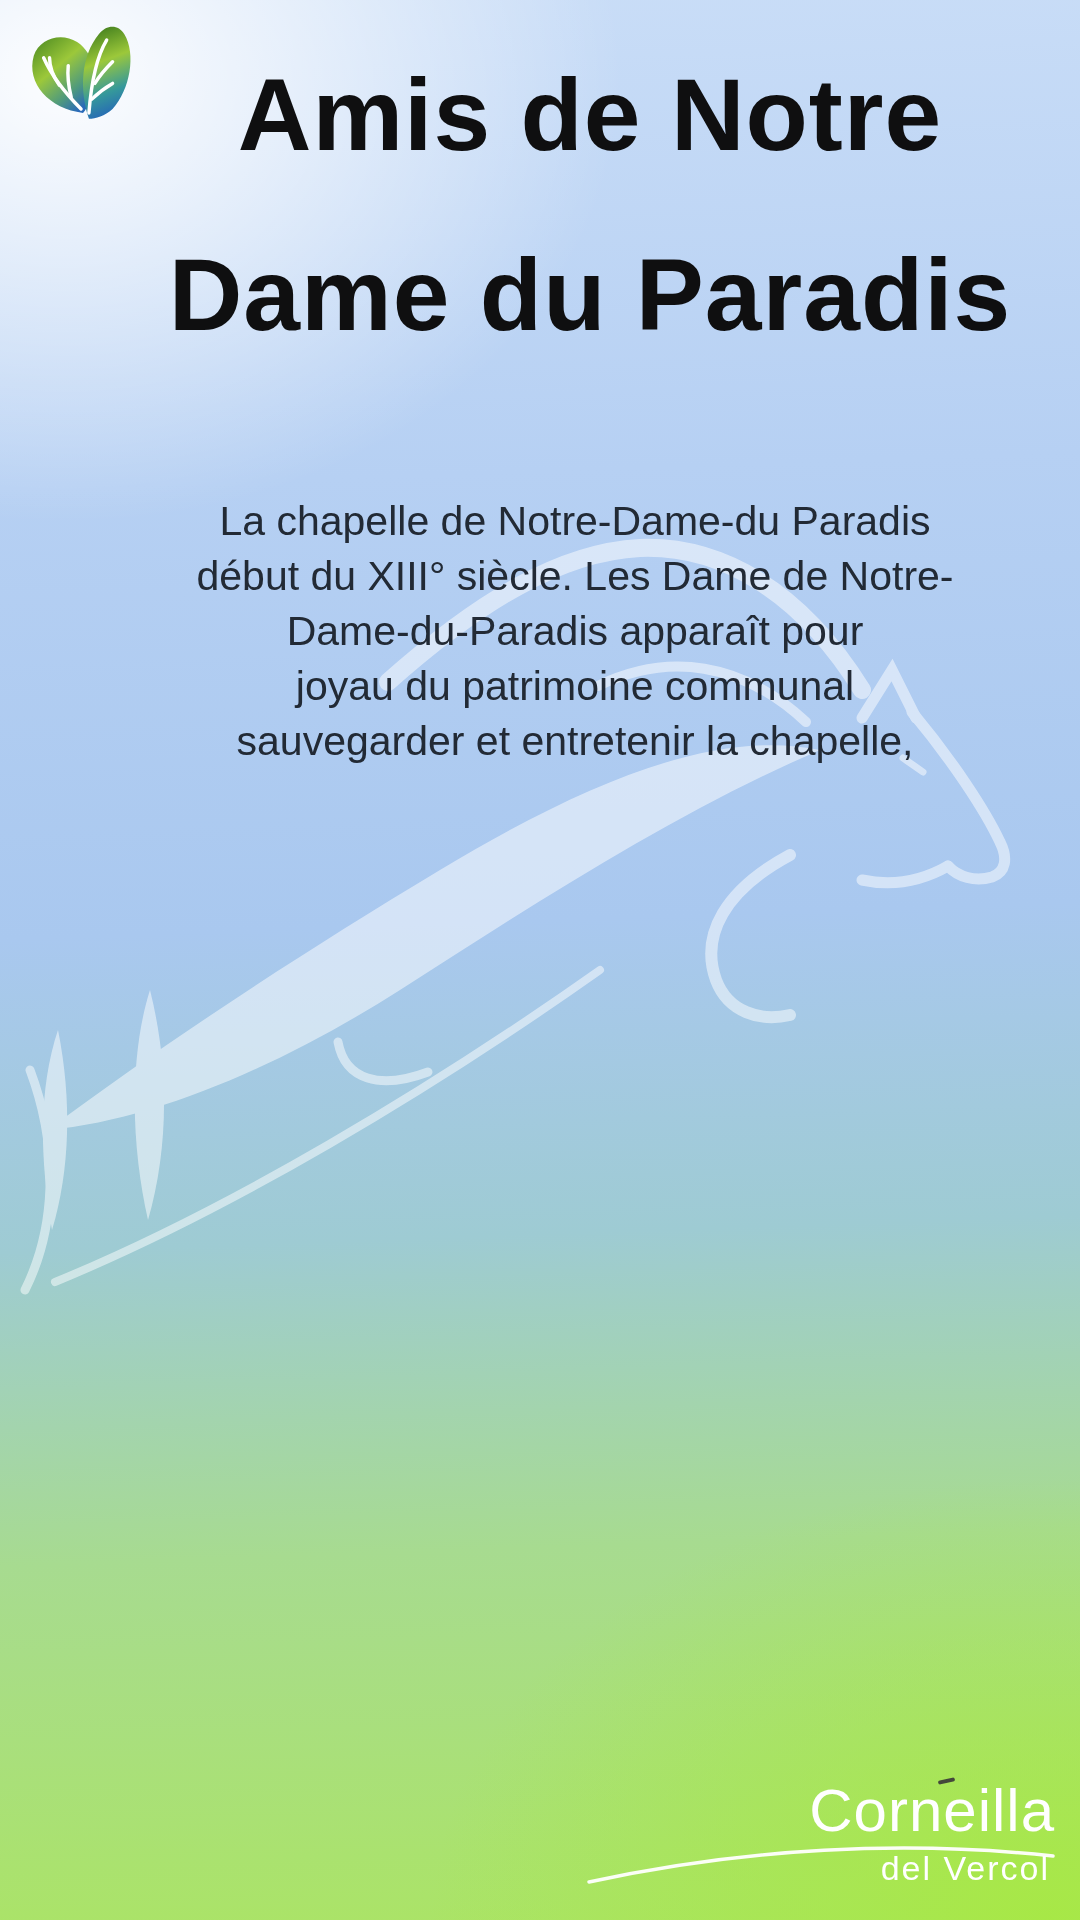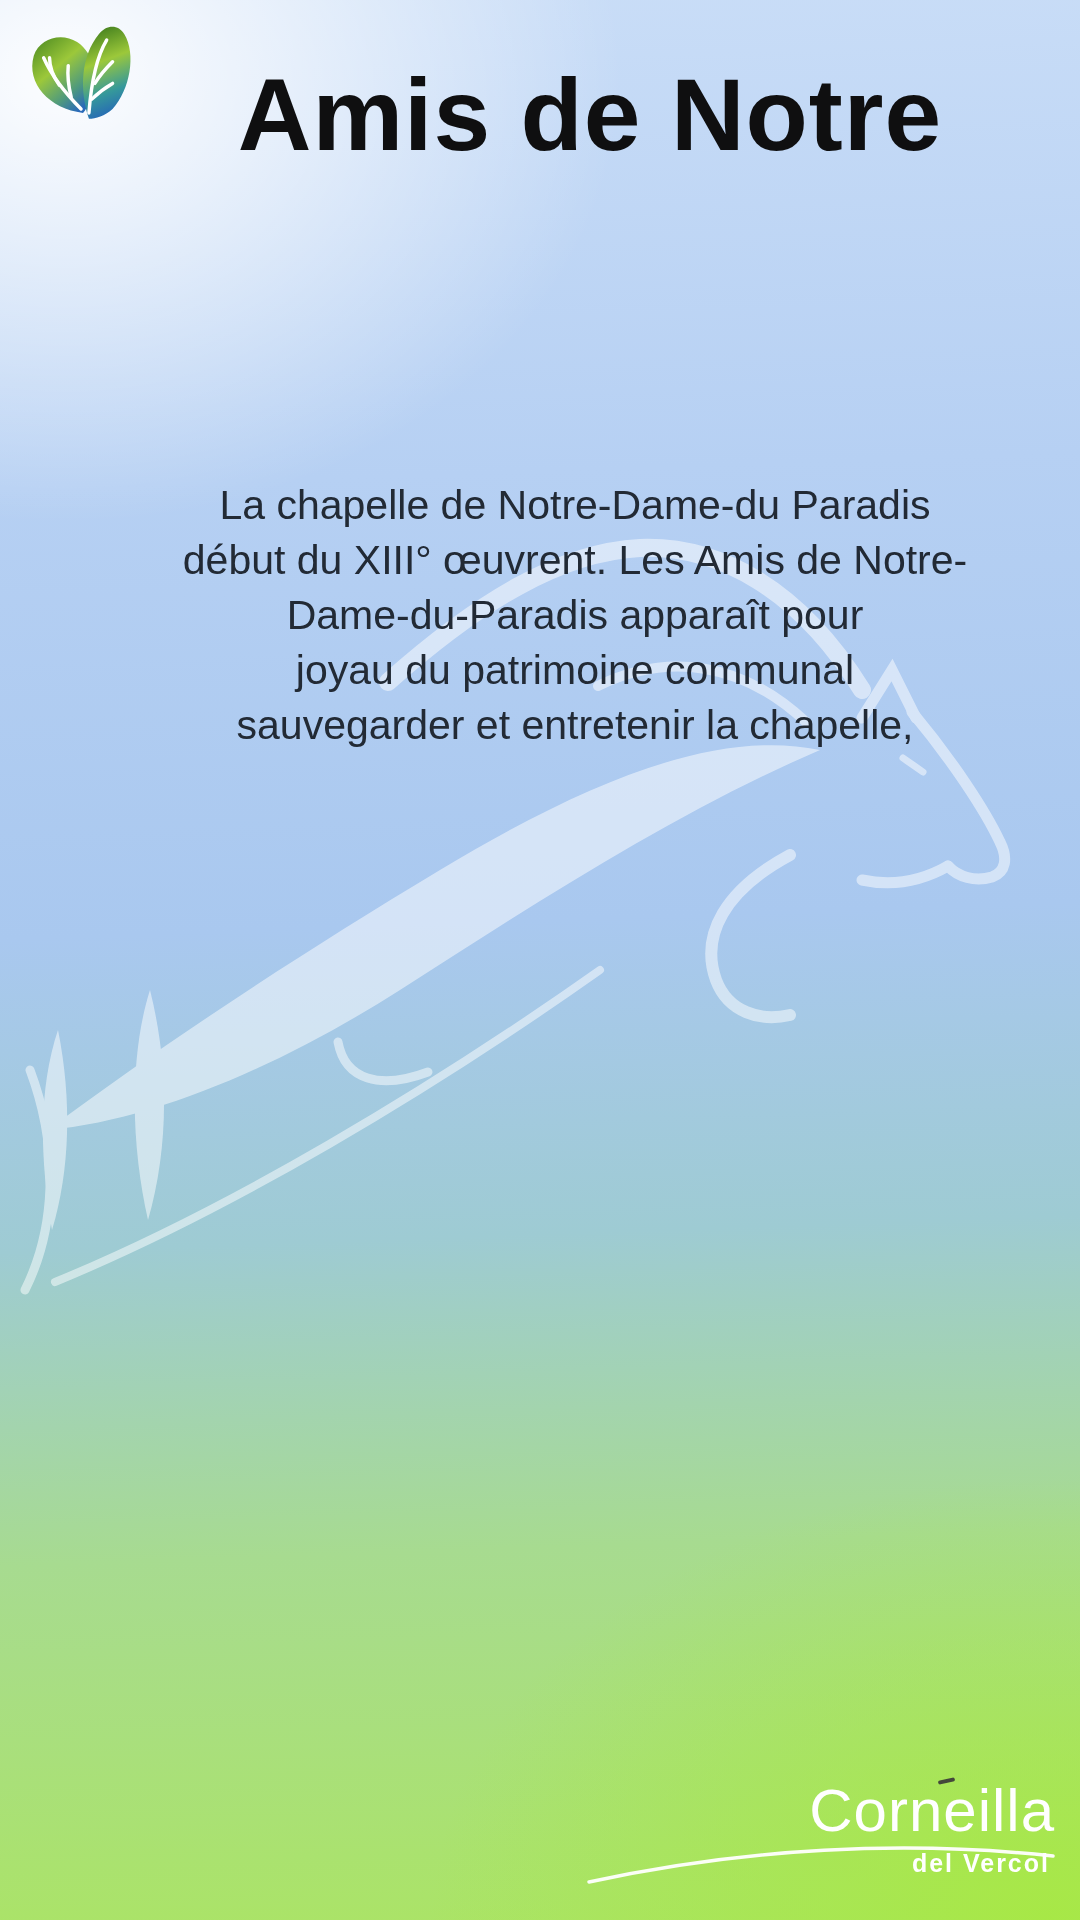--- a/index.html
+++ b/index.html
@@ -17,34 +17,34 @@
   }
   .leaf-logo { position: absolute; left: 20px; top: 14px; width: 128px; height: 124px; }
   .title {
     position: absolute; left: 100px; top: 40px; width: 980px;
     text-align: center; font-weight: bold; font-size: 102px;
     color: #0f0f10; letter-spacing: 1px;
   }
   .title-line { line-height: 150px; white-space: nowrap; }
   .title-line2 { margin-top: 30px; }
   .body-text {
-    position: absolute; left: 70px; top: 478px; width: 1010px;
+    position: absolute; left: 70px; top: 494px; width: 1010px;
     text-align: center; font-size: 41px; line-height: 55px;
     color: #222a35;
   }
   .body-line { white-space: nowrap; }
   .horse-watermark { position: absolute; left: 0; top: 430px; width: 1080px; height: 960px; }
   .footer-logo-name {
     position: absolute; top: 1776px; right: 25px;
     font-size: 60px; color: #ffffff; letter-spacing: 1px; white-space: nowrap;
   }
   .footer-logo-swoosh { position: absolute; left: 575px; top: 1826px; width: 492px; height: 64px; }
   .footer-logo-subtitle {
     position: absolute; top: 1849px; right: 30px;
-    font-size: 25px; color: #ffffff; letter-spacing: 2px; white-space: nowrap; font-weight: bold;
+    font-size: 34px; color: #ffffff; letter-spacing: 2px; white-space: nowrap;
   }
   .footer-logo-accent {
     position: absolute; left: 938px; top: 1779px; width: 17px; height: 4px;
     background: #44483b; border-radius: 2px; transform: rotate(-12deg);
   }
   .text-layer { position: absolute; inset: 0; z-index: 2; }
   .art-layer  { position: absolute; inset: 0; z-index: 1; }
 </style>
 </head>
 <body>
@@ -110,25 +110,26 @@
     </svg>
 
     <svg class="footer-logo-swoosh" viewBox="0 0 492 64" xmlns="http://www.w3.org/2000/svg">
       <path d="M14,56 C170,22 330,14 478,30" stroke="#ffffff" stroke-width="3.5" fill="none" stroke-linecap="round" opacity="0.95"></path>
     </svg>
   </div>
 
   <div class="text-layer">
     <div class="title">
       <div class="title-line">Amis de Notre</div>
+      <div class="title-line title-line2">Dame du Paradis</div>
     </div>
 
     <div class="body-text">
       <div class="body-line">La chapelle de Notre-Dame-du Paradis</div>
-      <div class="body-line">début du XIII° œuvrent. Les Amis de Notre-</div>
+      <div class="body-line">début du XIII° siècle. Les Dame de Notre-</div>
       <div class="body-line">Dame-du-Paradis apparaît pour</div>
       <div class="body-line">joyau du patrimoine communal</div>
       <div class="body-line">sauvegarder et entretenir la chapelle,</div>
     </div>
 
     <div class="footer-logo-name">Corneilla</div>
     <div class="footer-logo-accent"></div>
     <div class="footer-logo-subtitle">del Vercol</div>
   </div>
 

